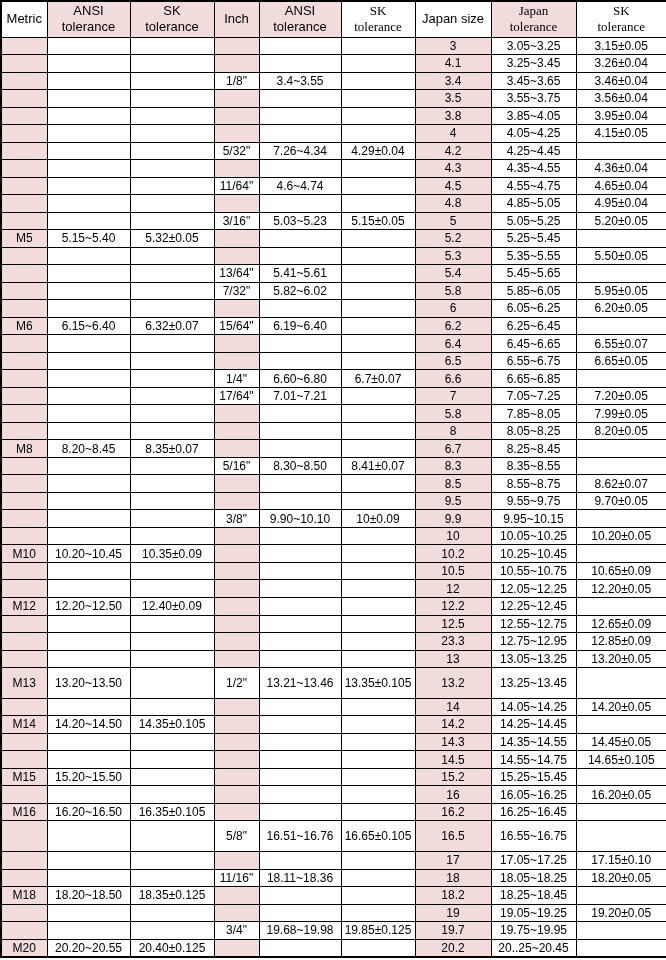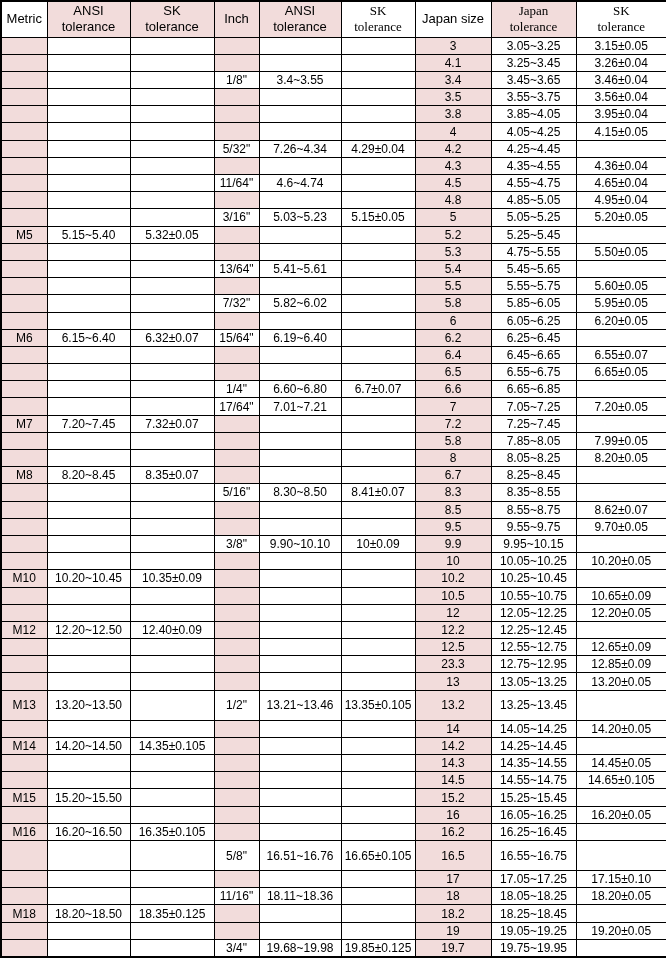--- a/index.html
+++ b/index.html
@@ -206,44 +206,33 @@
         <td></td>
       </tr>
       <tr>
         <td class="pink"></td>
         <td></td>
         <td></td>
         <td class="pink"></td>
         <td></td>
         <td></td>
         <td class="pink">5.3</td>
-        <td>4.75~5.55</td>
+        <td>5.35~5.55</td>
         <td>5.50±0.05</td>
       </tr>
       <tr>
         <td class="pink"></td>
         <td></td>
         <td></td>
         <td>13/64"</td>
         <td>5.41~5.61</td>
         <td></td>
         <td class="pink">5.4</td>
         <td>5.45~5.65</td>
         <td></td>
-      </tr>
-      <tr>
-        <td class="pink"></td>
-        <td></td>
-        <td></td>
-        <td class="pink"></td>
-        <td></td>
-        <td></td>
-        <td class="pink">5.5</td>
-        <td>5.55~5.75</td>
-        <td>5.60±0.05</td>
       </tr>
       <tr>
         <td class="pink"></td>
         <td></td>
         <td></td>
         <td>7/32"</td>
         <td>5.82~6.02</td>
         <td></td>
         <td class="pink">5.8</td>
         <td>5.85~6.05</td>
@@ -309,31 +298,20 @@
         <td></td>
         <td></td>
         <td>17/64"</td>
         <td>7.01~7.21</td>
         <td></td>
         <td class="pink">7</td>
         <td>7.05~7.25</td>
         <td>7.20±0.05</td>
       </tr>
       <tr>
-        <td class="pink">M7</td>
-        <td>7.20~7.45</td>
-        <td>7.32±0.07</td>
-        <td class="pink"></td>
-        <td></td>
-        <td></td>
-        <td class="pink">7.2</td>
-        <td>7.25~7.45</td>
-        <td></td>
-      </tr>
-      <tr>
         <td class="pink"></td>
         <td></td>
         <td></td>
         <td class="pink"></td>
         <td></td>
         <td></td>
         <td class="pink">5.8</td>
         <td>7.85~8.05</td>
         <td>7.99±0.05</td>
       </tr>
@@ -638,14 +616,25 @@
         <td class="pink"></td>
         <td></td>
         <td></td>
         <td>3/4"</td>
         <td>19.68~19.98</td>
         <td>19.85±0.125</td>
         <td class="pink">19.7</td>
         <td>19.75~19.95</td>
         <td></td>
       </tr>
+      <tr>
+        <td class="pink">M20</td>
+        <td>20.20~20.55</td>
+        <td>20.40±0.125</td>
+        <td class="pink"></td>
+        <td></td>
+        <td></td>
+        <td class="pink">20.2</td>
+        <td>20..25~20.45</td>
+        <td></td>
+      </tr>
     </tbody>
 </table>
 
 </body></html>

